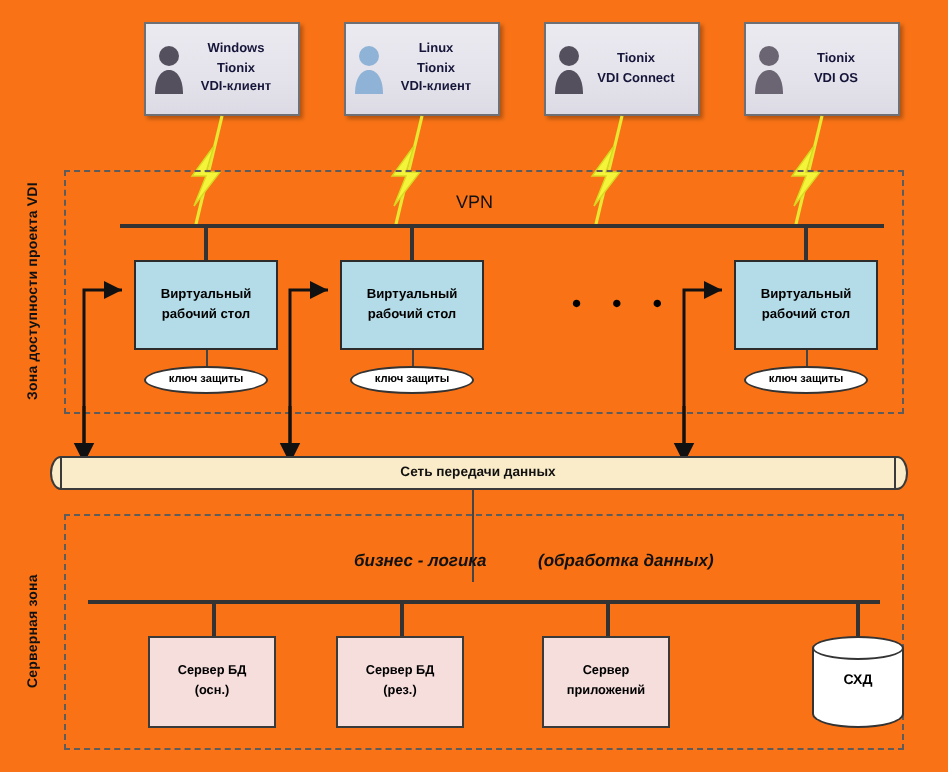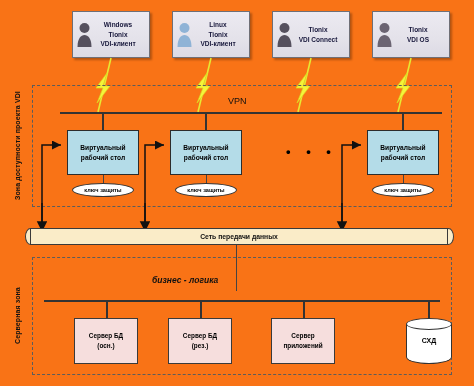--- a/index.html
+++ b/index.html
@@ -86,21 +86,21 @@
   .cyl .top{
     position:absolute;left:0;top:0;width:46px;height:12px;
     border:1px solid #333;border-radius:50%;background:#fff;box-sizing:border-box;
   }
   .cyl .lbl{
     position:absolute;left:0;top:19px;width:46px;text-align:center;
     font-size:7px;font-weight:bold;color:#000;
   }
 
   
-  .ital{font-size:8.5px;font-style:italic;font-weight:bold;color:#111;white-space:nowrap;}
+  .ital{font-size:8.5px;font-style:italic;font-weight:bold;color:#111;white-space:nowrap;margin-left:25px;}
 
   .dots{font-size:13px;font-weight:bold;color:#000;letter-spacing:6px;}
 
   svg{display:block;overflow:visible;}
 </style>
 </head>
 <body>
 
 <div id="canvas">
 
@@ -242,20 +242,21 @@
   <div class="nettext">Сеть передачи данных</div>
 
   <div class="abs zone" style="left:32px;top:257px;width:420px;height:118px;"></div>
   <div class="abs vlabel" style="left:10px;top:258px;width:14px;height:116px;display:flex;align-items:center;justify-content:center;">Серверная зона</div>
 
   <div class="abs thinv" style="left:236px;top:245px;height:46px;"></div>
 
   <div class="abs hline" style="left:44px;top:300px;width:396px;"></div>
 
   <div class="abs ital" style="left:152px;top:275px;">бизнес - логика</div>
+  <div class="abs ital" style="left:244px;top:275px;">(обработка данных)</div>
 
   <div class="abs vline" style="left:106px;top:300px;height:18px;"></div>
   <div class="abs vline" style="left:200px;top:300px;height:18px;"></div>
   <div class="abs vline" style="left:303px;top:300px;height:18px;"></div>
   <div class="abs vline" style="left:428px;top:300px;height:18px;"></div>
 
   <div class="abs srv-box" style="left:74px;top:318px;">
     <div class="srv-text">
       <div>Сервер БД</div>
       <div>(осн.)</div>

